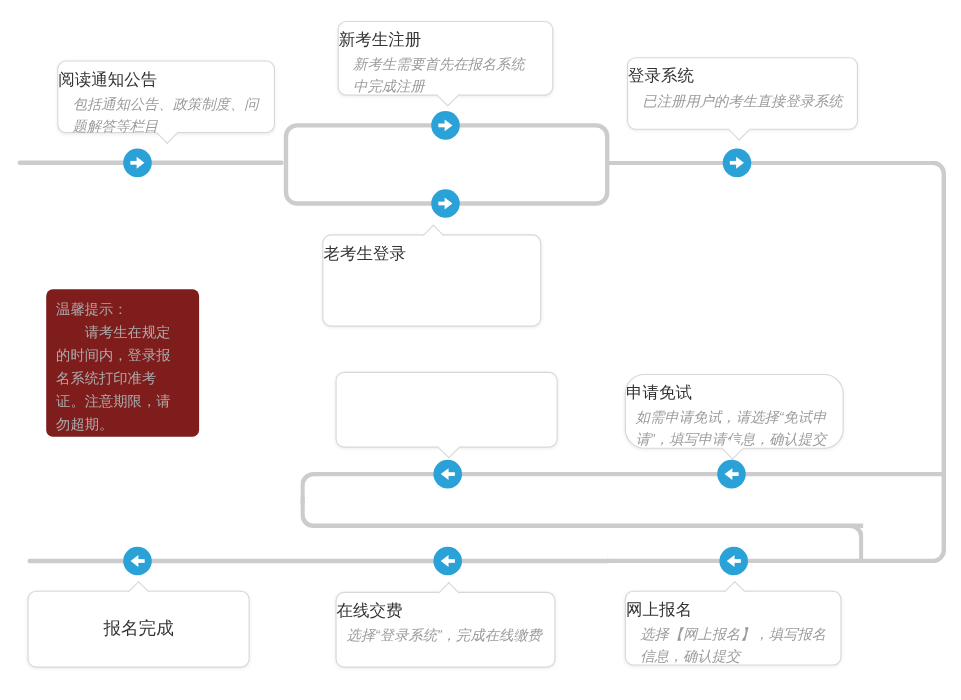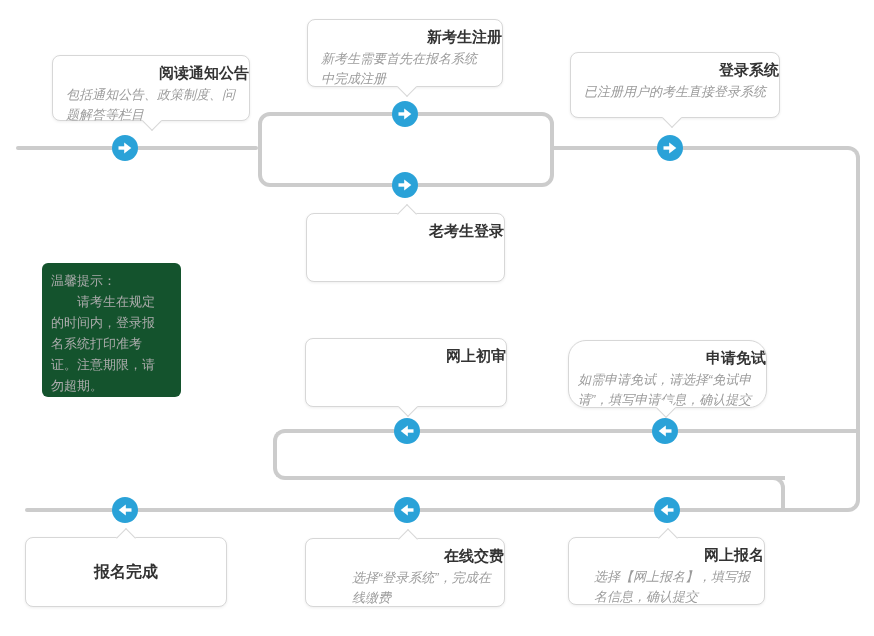--- a/index.html
+++ b/index.html
@@ -15,40 +15,40 @@
     position:absolute;width:26px;height:26px;border-radius:50%;
     background:#2aa2d8;z-index:3;display:flex;align-items:center;justify-content:center;
   }
   .arrow svg{display:block;}
   
   .bubble{
     position:absolute;background:#fff;border:1px solid #d7d7d7;border-radius:8px;
     box-shadow:0 1px 3px rgba(0,0,0,0.07);z-index:2;box-sizing:border-box;
   }
   .bubble .title{
-    font-size:15px;font-weight:bold;color:#333333;text-align:right;
+    font-size:15px;font-weight:normal;color:#333333;text-align:left;
     padding-top:7px;line-height:20px;
   }
   .bubble.center-title{display:flex;align-items:center;justify-content:center;}
   .bubble.center-title .title{padding-top:0;font-size:16px;}
   .bubble .desc{
     font-size:13px;color:#9b9b9b;line-height:20px;text-align:left;
     padding:2px 13px 0 13px;
     font-style:italic;
   }
   .bubble .desc.tight{padding:2px 7px 0 9px;}
   
   .pointer{
     position:absolute;width:13px;height:13px;background:#fff;transform:rotate(45deg);z-index:4;
   }
   .pointer.down{bottom:-7.5px;border-right:1px solid #d7d7d7;border-bottom:1px solid #d7d7d7;}
   .pointer.up{top:-7.5px;border-left:1px solid #d7d7d7;border-top:1px solid #d7d7d7;}
   
   .tip{
-    position:absolute;background:#14532d;border-radius:6px;z-index:2;
+    position:absolute;background:#7f1d1d;border-radius:6px;z-index:2;
     color:#ababab;font-size:13px;line-height:21px;padding:7px 9px;box-sizing:border-box;
     white-space:pre-line;text-align:left;
   }
 </style>
 </head>
 <body>
 
 <div class="canvas">
 
   <div class="line" style="left:16px;top:146px;width:242px;height:4px;"></div>
@@ -125,48 +125,47 @@
     <div class="title">新考生注册</div>
     <div class="desc">新考生需要首先在报名系统中完成注册</div>
   </div>
 
   <div class="bubble" style="left:570px;top:52px;width:210px;height:66px;">
     <div class="pointer down" style="left:94px;"></div>
     <div class="title">登录系统</div>
     <div class="desc">已注册用户的考生直接登录系统</div>
   </div>
 
-  <div class="bubble" style="left:306px;top:213px;width:199px;height:69px;">
+  <div class="bubble" style="left:293px;top:213px;width:199px;height:84px;">
     <div class="pointer up" style="left:93px;"></div>
     <div class="title">老考生登录</div>
   </div>
 
   <div class="bubble" style="left:305px;top:338px;width:202px;height:69px;">
     <div class="pointer down" style="left:95px;"></div>
-    <div class="title">网上初审</div>
   </div>
 
   <div class="bubble" style="left:568px;top:340px;width:199px;height:68px;border-radius:18px;">
     <div class="pointer down" style="left:90px;"></div>
     <div class="title">申请免试</div>
     <div class="desc tight">如需申请免试，请选择“免试申请”，填写申请信息，确认提交</div>
   </div>
 
   <div class="bubble center-title" style="left:25px;top:537px;width:202px;height:70px;">
     <div class="pointer up" style="left:93px;"></div>
     <div class="title">报名完成</div>
   </div>
 
-  <div class="bubble" style="left:305px;top:538px;width:200px;height:69px;padding-left:37px;">
+  <div class="bubble" style="left:305px;top:538px;width:200px;height:69px;">
     <div class="pointer up" style="left:95px;"></div>
     <div class="title">在线交费</div>
     <div class="desc tight">选择“登录系统”，完成在线缴费</div>
   </div>
 
-  <div class="bubble" style="left:568px;top:537px;width:197px;height:68px;padding-left:12px;">
+  <div class="bubble" style="left:568px;top:537px;width:197px;height:68px;">
     <div class="pointer up" style="left:92px;"></div>
     <div class="title">网上报名</div>
     <div class="desc">选择【网上报名】，填写报名信息，确认提交</div>
   </div>
 
   <div class="tip" style="left:42px;top:263px;width:139px;height:134px;">温馨提示：
 　　请考生在规定
 的时间内，登录报
 名系统打印准考
 证。注意期限，请

